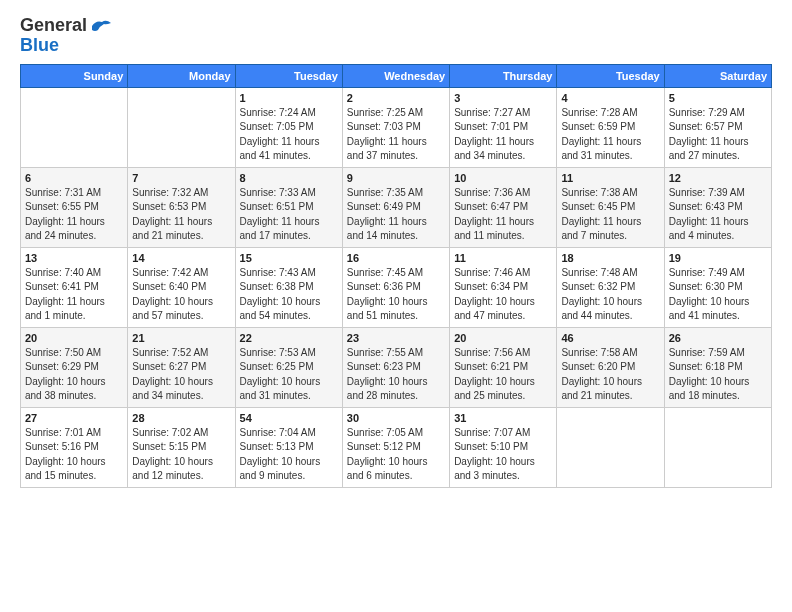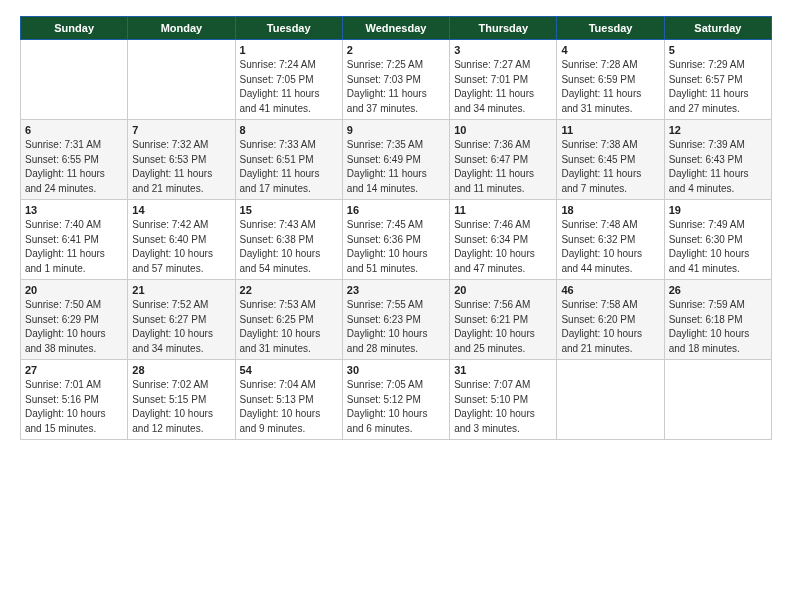--- a/index.html
+++ b/index.html
@@ -51,26 +51,26 @@
       font-size: 14px;
       color: #444;
       margin-top: 2px;
     }
     table {
       width: 100%;
       border-collapse: collapse;
       table-layout: fixed;
     }
     thead tr th {
-      background: #14532d;
+      background: #3b82f6;
       color: #fff;
       font-size: 11px;
       font-weight: bold;
       padding: 5px 4px;
-      text-align: center;
+      text-align: right;
       border: 1px solid #1a5fa8;
     }
     tbody tr td {
       border: 1px solid #ccc;
       vertical-align: top;
       padding: 4px 4px 3px 4px;
       font-size: 9.5px;
       color: #222;
       height: 80px;
     }
@@ -92,20 +92,35 @@
       color: #333;
     }
     .empty-cell {
       background: #fff !important;
     }
   </style>
 </head>
 <body>
 
 <div class="page">
+  <div class="header">
+    <div class="logo">
+        <div style="display: flex; align-items: center;">
+          <span class="logo-general">General</span>
+          <svg width="24" height="18" viewBox="0 0 24 18" style="vertical-align: middle; margin-left: 2px;">
+            <path d="M3,9 Q7,3 13,5 Q17,2 22,6 Q17,8 15,7 Q11,9 9,13 Q6,15 3,13 Z" fill="#1a6fc4"></path>
+          </svg>
+        </div>
+        <span class="logo-blue">Blue</span>
+      </div>
+    <div class="title-block">
+      <div class="title-month"></div>
+      <div class="title-location"></div>
+    </div>
+  </div>
 
   <table>
     <thead>
       <tr>
       <th>Sunday</th>
           <th>Monday</th>
           <th>Tuesday</th>
           <th>Wednesday</th>
           <th>Thursday</th>
           <th>Tuesday</th>

